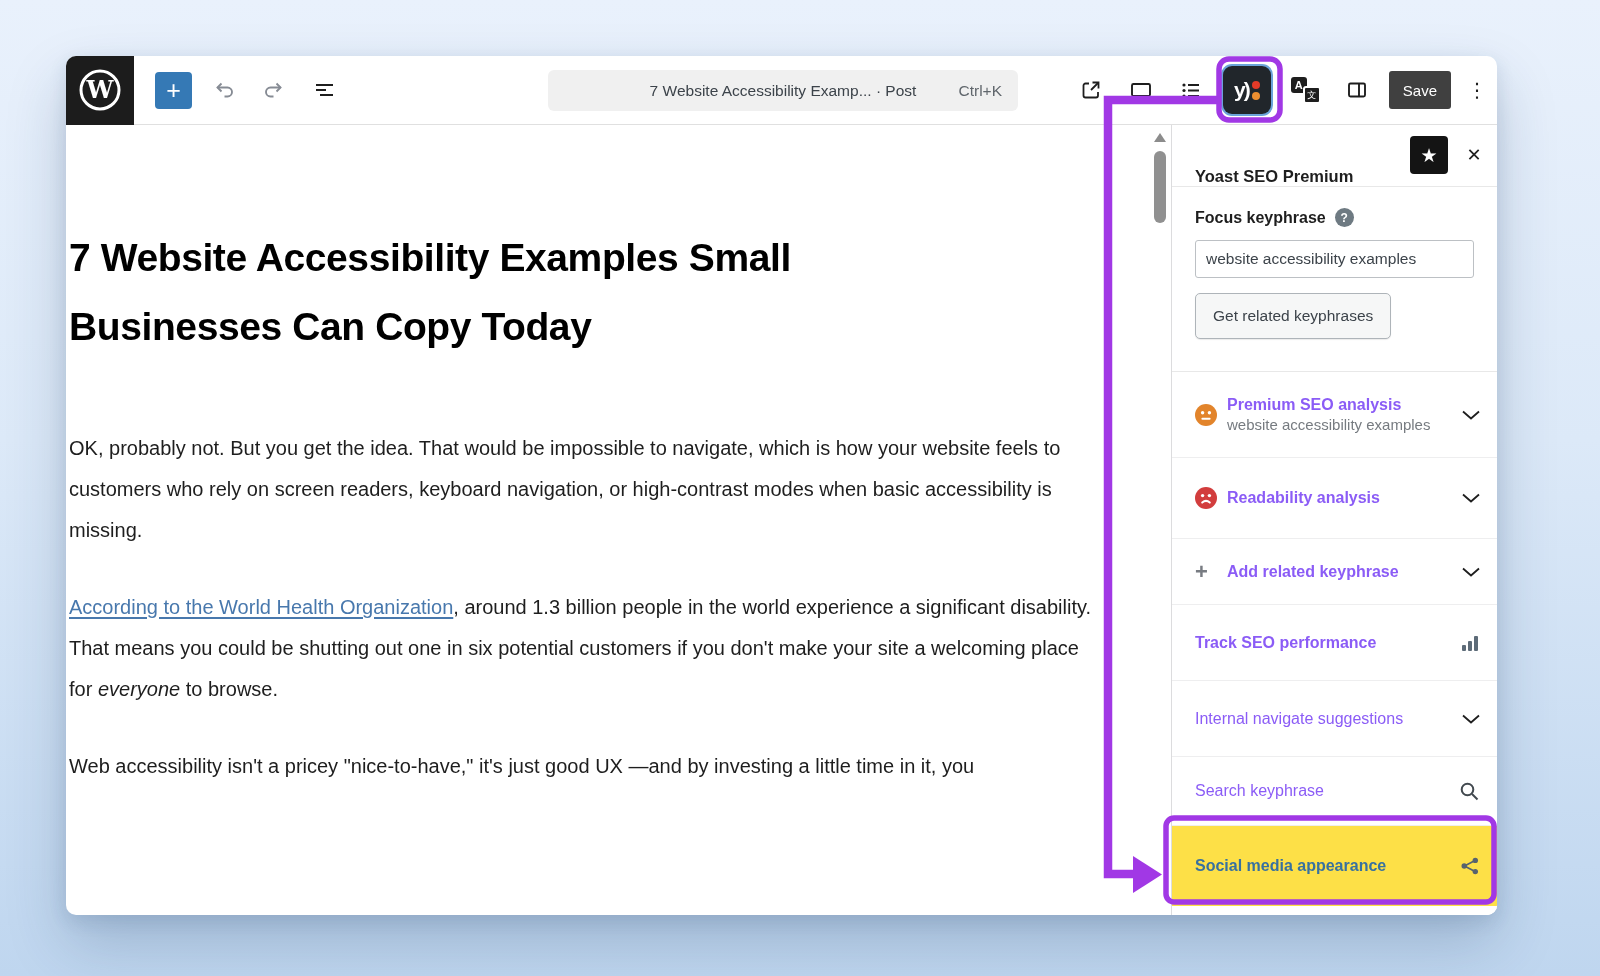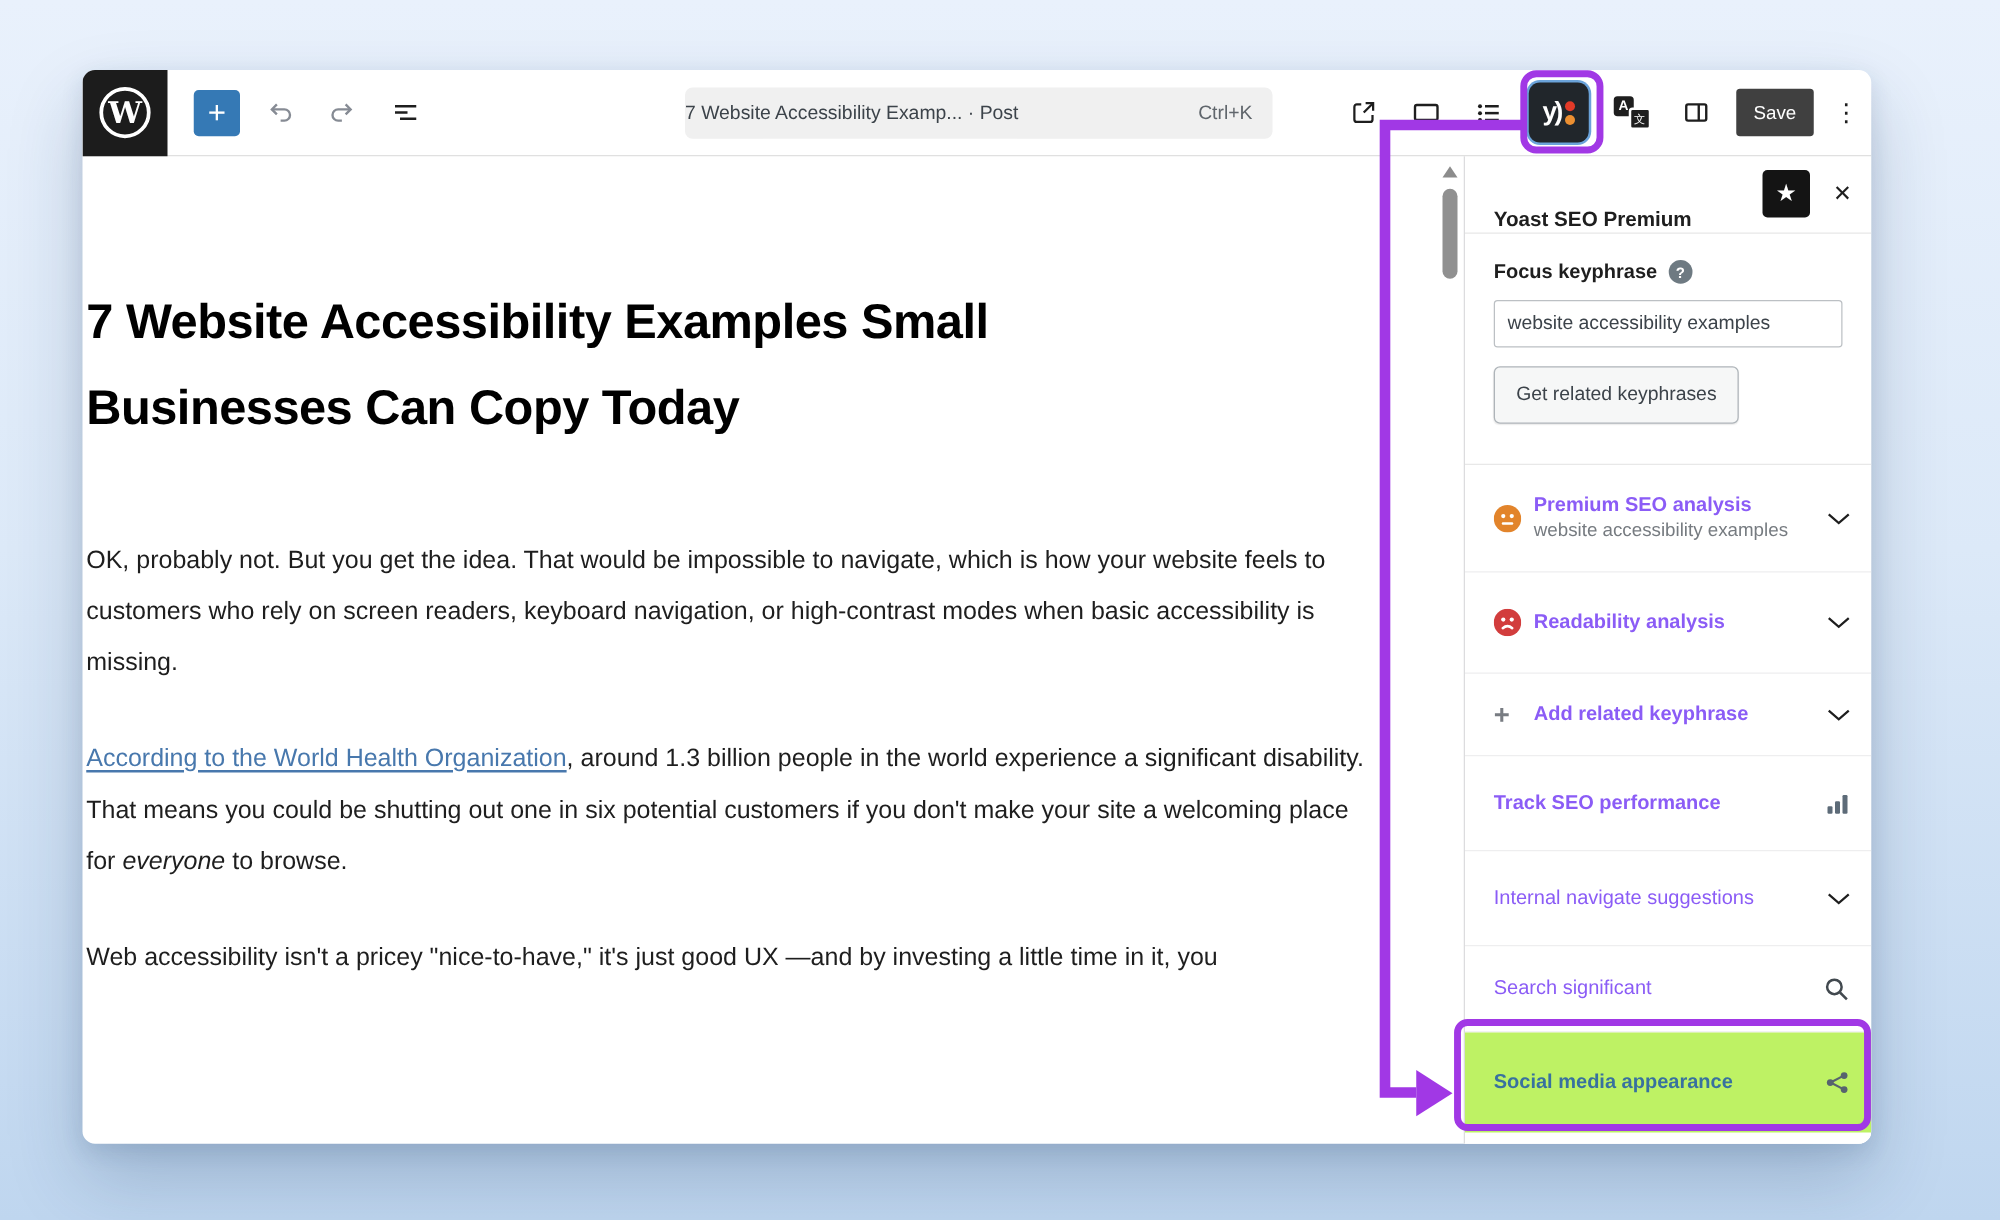--- a/index.html
+++ b/index.html
@@ -13,21 +13,21 @@
     box-shadow:0 28px 60px rgba(25,55,95,.22),0 6px 18px rgba(25,55,95,.12);}
 
   
   .toolbar{position:relative;height:68px;border-bottom:1px solid #e0e0e0;display:flex;align-items:center;}
   .wp-logo{width:68px;height:69px;flex:0 0 68px;background:#1c1c1c;display:flex;align-items:center;justify-content:center;}
   .plus-btn{width:37px;height:37px;margin-left:21px;background:#3579b5;border:none;border-radius:4px;
     color:#fff;font-size:25px;line-height:1;display:flex;align-items:center;justify-content:center;cursor:pointer;}
   .icon-btn{width:36px;height:36px;margin-left:14px;background:transparent;border:none;border-radius:4px;
     display:flex;align-items:center;justify-content:center;cursor:pointer;padding:0;}
   .cmd-pill{position:absolute;left:482px;top:14px;width:470px;height:41px;background:#f0f0f0;border-radius:6px;
-    display:flex;align-items:center;justify-content:flex-start;font-size:15.5px;color:#3c434a;cursor:pointer;}
+    display:flex;align-items:center;justify-content:center;font-size:15.5px;color:#3c434a;cursor:pointer;}
   .cmd-shortcut{position:absolute;right:16px;color:#60666c;}
   .tb-right{position:absolute;right:8px;top:0;height:68px;display:flex;align-items:center;gap:14px;}
   .yoast-btn{width:48px;height:48px;background:#21262b;border:none;border-radius:9px;cursor:pointer;
     box-shadow:0 0 0 2px #6ba3da;display:flex;align-items:center;justify-content:center;gap:3px;}
   .yoast-y{color:#fff;font-size:21px;font-weight:700;letter-spacing:-2px;}
   .yoast-dots{display:flex;flex-direction:column;gap:3px;}
   .ydot{width:8px;height:8px;border-radius:50%;}
   .translate-wrap{position:relative;width:28px;height:28px;}
   .tr-a{position:absolute;left:0;top:1px;width:16px;height:16px;background:#1e1e1e;border-radius:3px;
     color:#fff;font-size:11px;font-weight:700;display:flex;align-items:center;justify-content:center;}
@@ -71,21 +71,21 @@
 
   .srow{display:flex;align-items:center;padding:0 23px;border-bottom:1px solid #eeeeef;position:relative;}
   .h85{flex:0 0 85px;} .h80{flex:0 0 80px;} .h65{flex:0 0 65px;} .h75{flex:0 0 75px;} .h68{flex:0 0 68px;}
   .row-label{font-size:16px;color:#8b5cf6;}
   .b700{font-weight:700;}
   .premium-sub{font-size:15px;color:#767b80;margin-top:2px;}
   .face{width:22px;height:22px;margin-right:10px;flex:0 0 22px;}
   .plus-ico{width:22px;margin-right:10px;color:#787c82;font-size:22px;font-weight:700;line-height:1;}
   .chev{position:absolute;right:17px;}
   .right-ico{position:absolute;right:17px;display:flex;align-items:center;}
-  .social-row{background:#bef264;border-bottom:none;}
+  .social-row{background:#fde047;border-bottom:none;}
   .social-label{color:#38719f;font-weight:600;font-size:16px;}
   .sb-fill{flex:1;background:#fff;}
 
   
   .annotations{position:absolute;left:0;top:0;width:1600px;height:976px;pointer-events:none;z-index:50;}
 </style>
 </head>
 <body>
 
 <div class="canvas">
@@ -259,21 +259,21 @@
         </div>
 
         <div class="srow h75">
           <span class="row-label">Internal navigate suggestions</span>
           <svg class="chev" width="18" height="10" viewBox="0 0 18 10" fill="none" stroke="#1e1e1e" stroke-width="1.8">
               <polyline points="1,1.5 9,8.5 17,1.5"></polyline>
             </svg>
         </div>
 
         <div class="srow h68">
-          <span class="row-label">Search significant</span>
+          <span class="row-label">Search keyphrase</span>
           <span class="right-ico">
             <svg width="21" height="21" viewBox="0 0 21 21" fill="none" stroke="#42494f" stroke-width="2">
               <circle cx="8.5" cy="8.5" r="5.8"></circle>
               <line x1="13" y1="13" x2="18.5" y2="18.5"></line>
             </svg>
           </span>
         </div>
 
         <div class="srow h80 social-row">
           <span class="social-label">Social media appearance</span>

